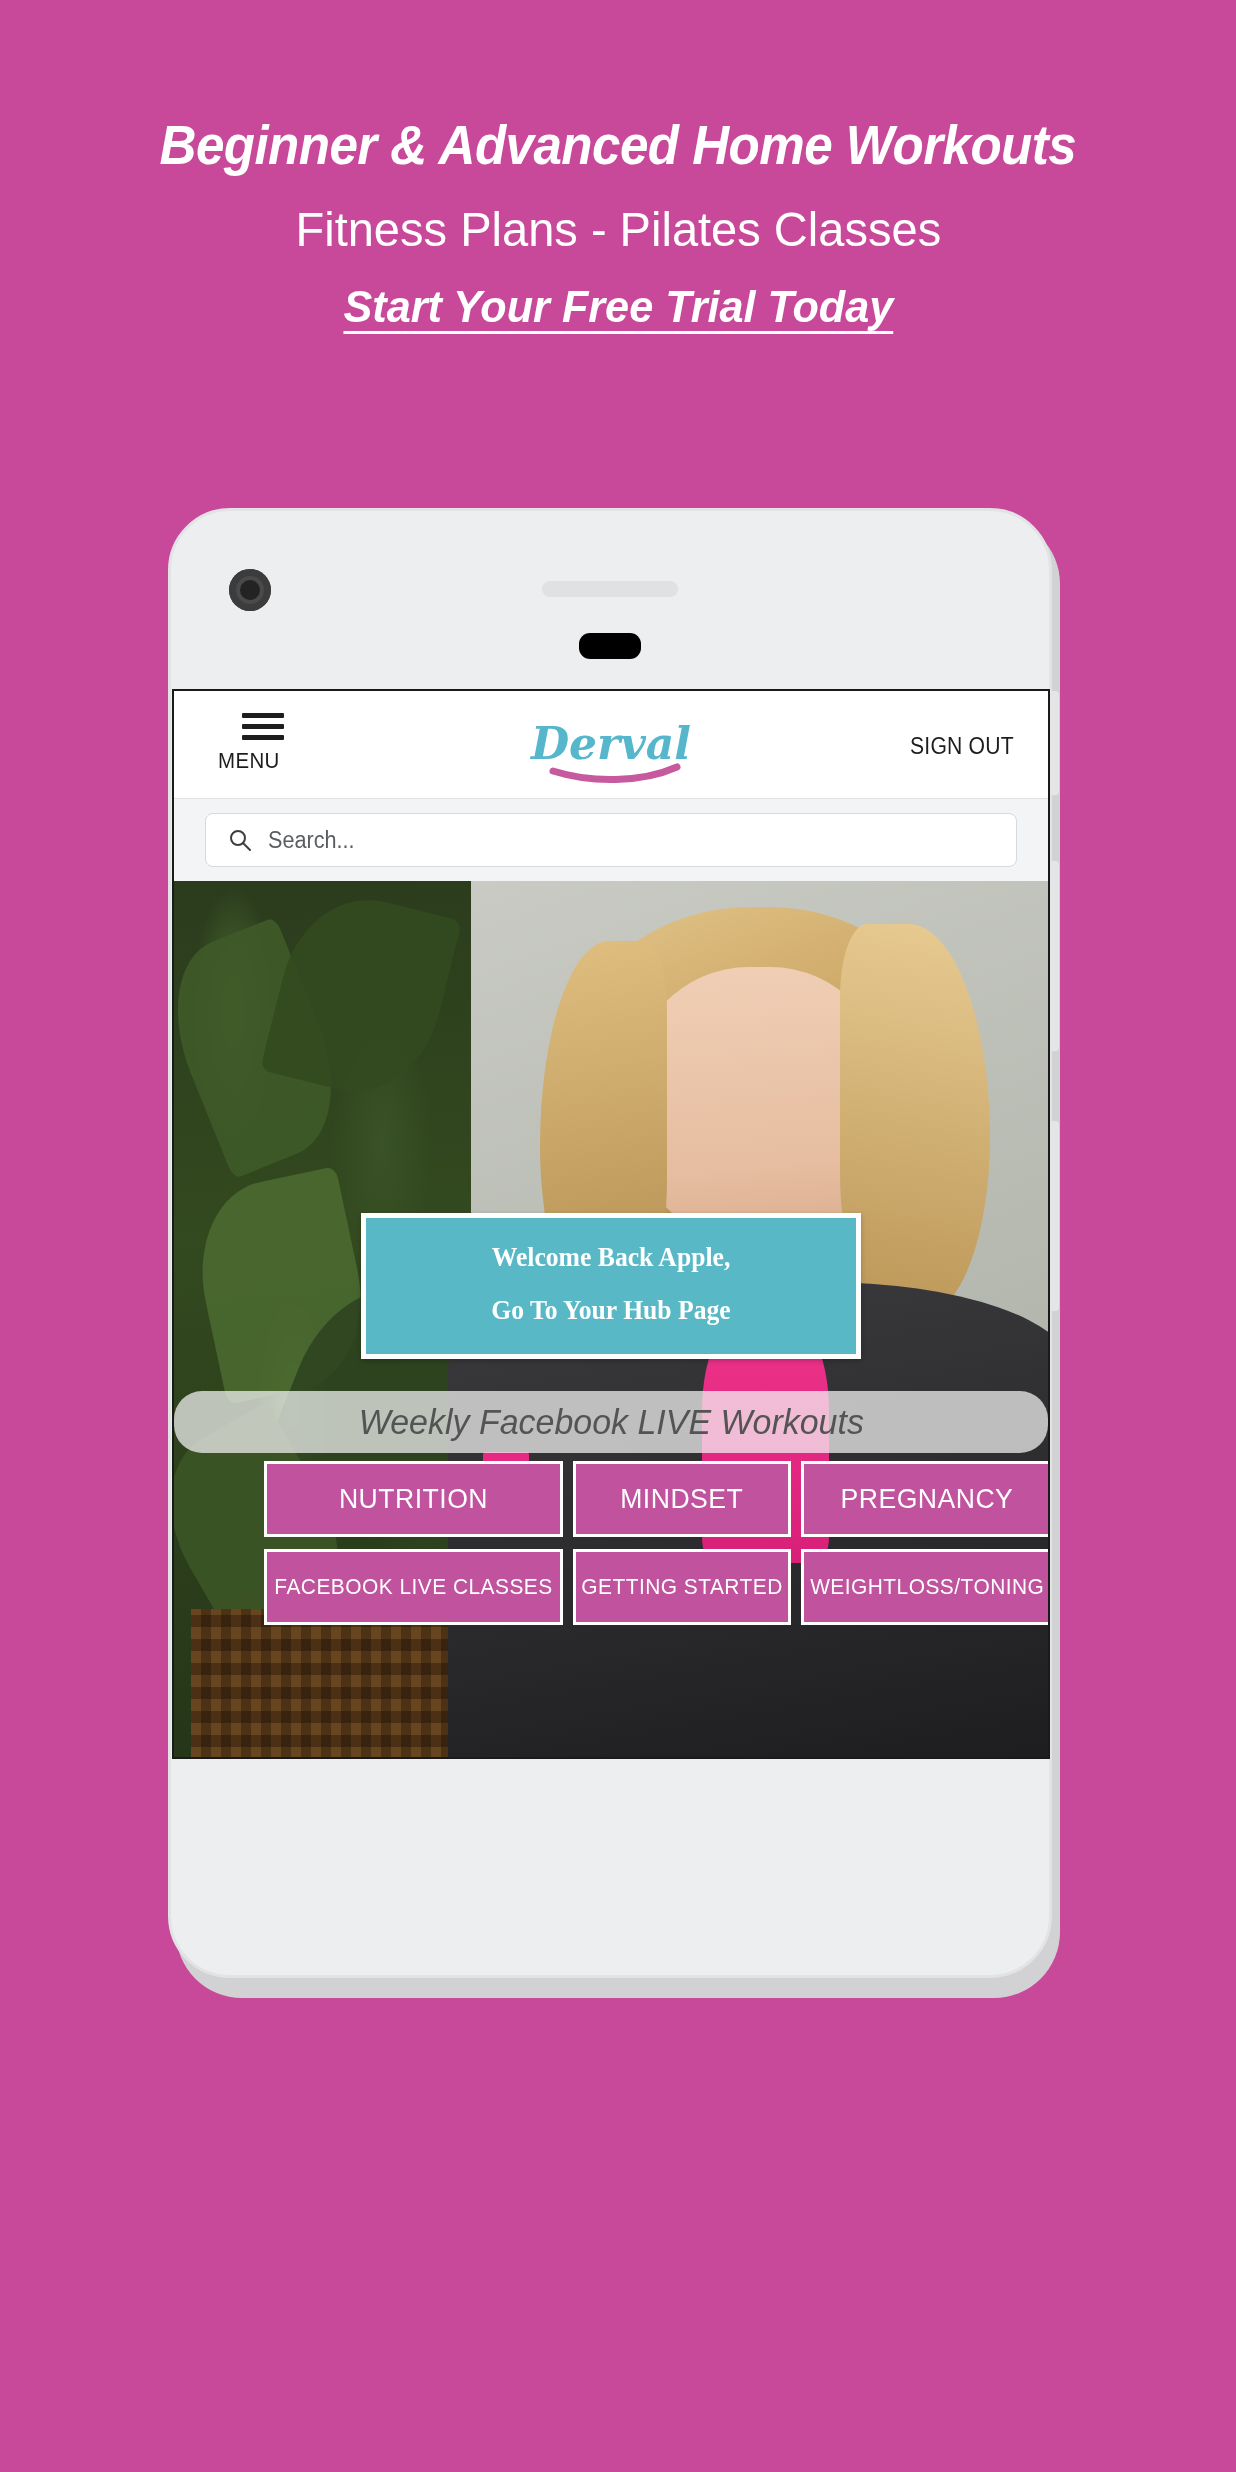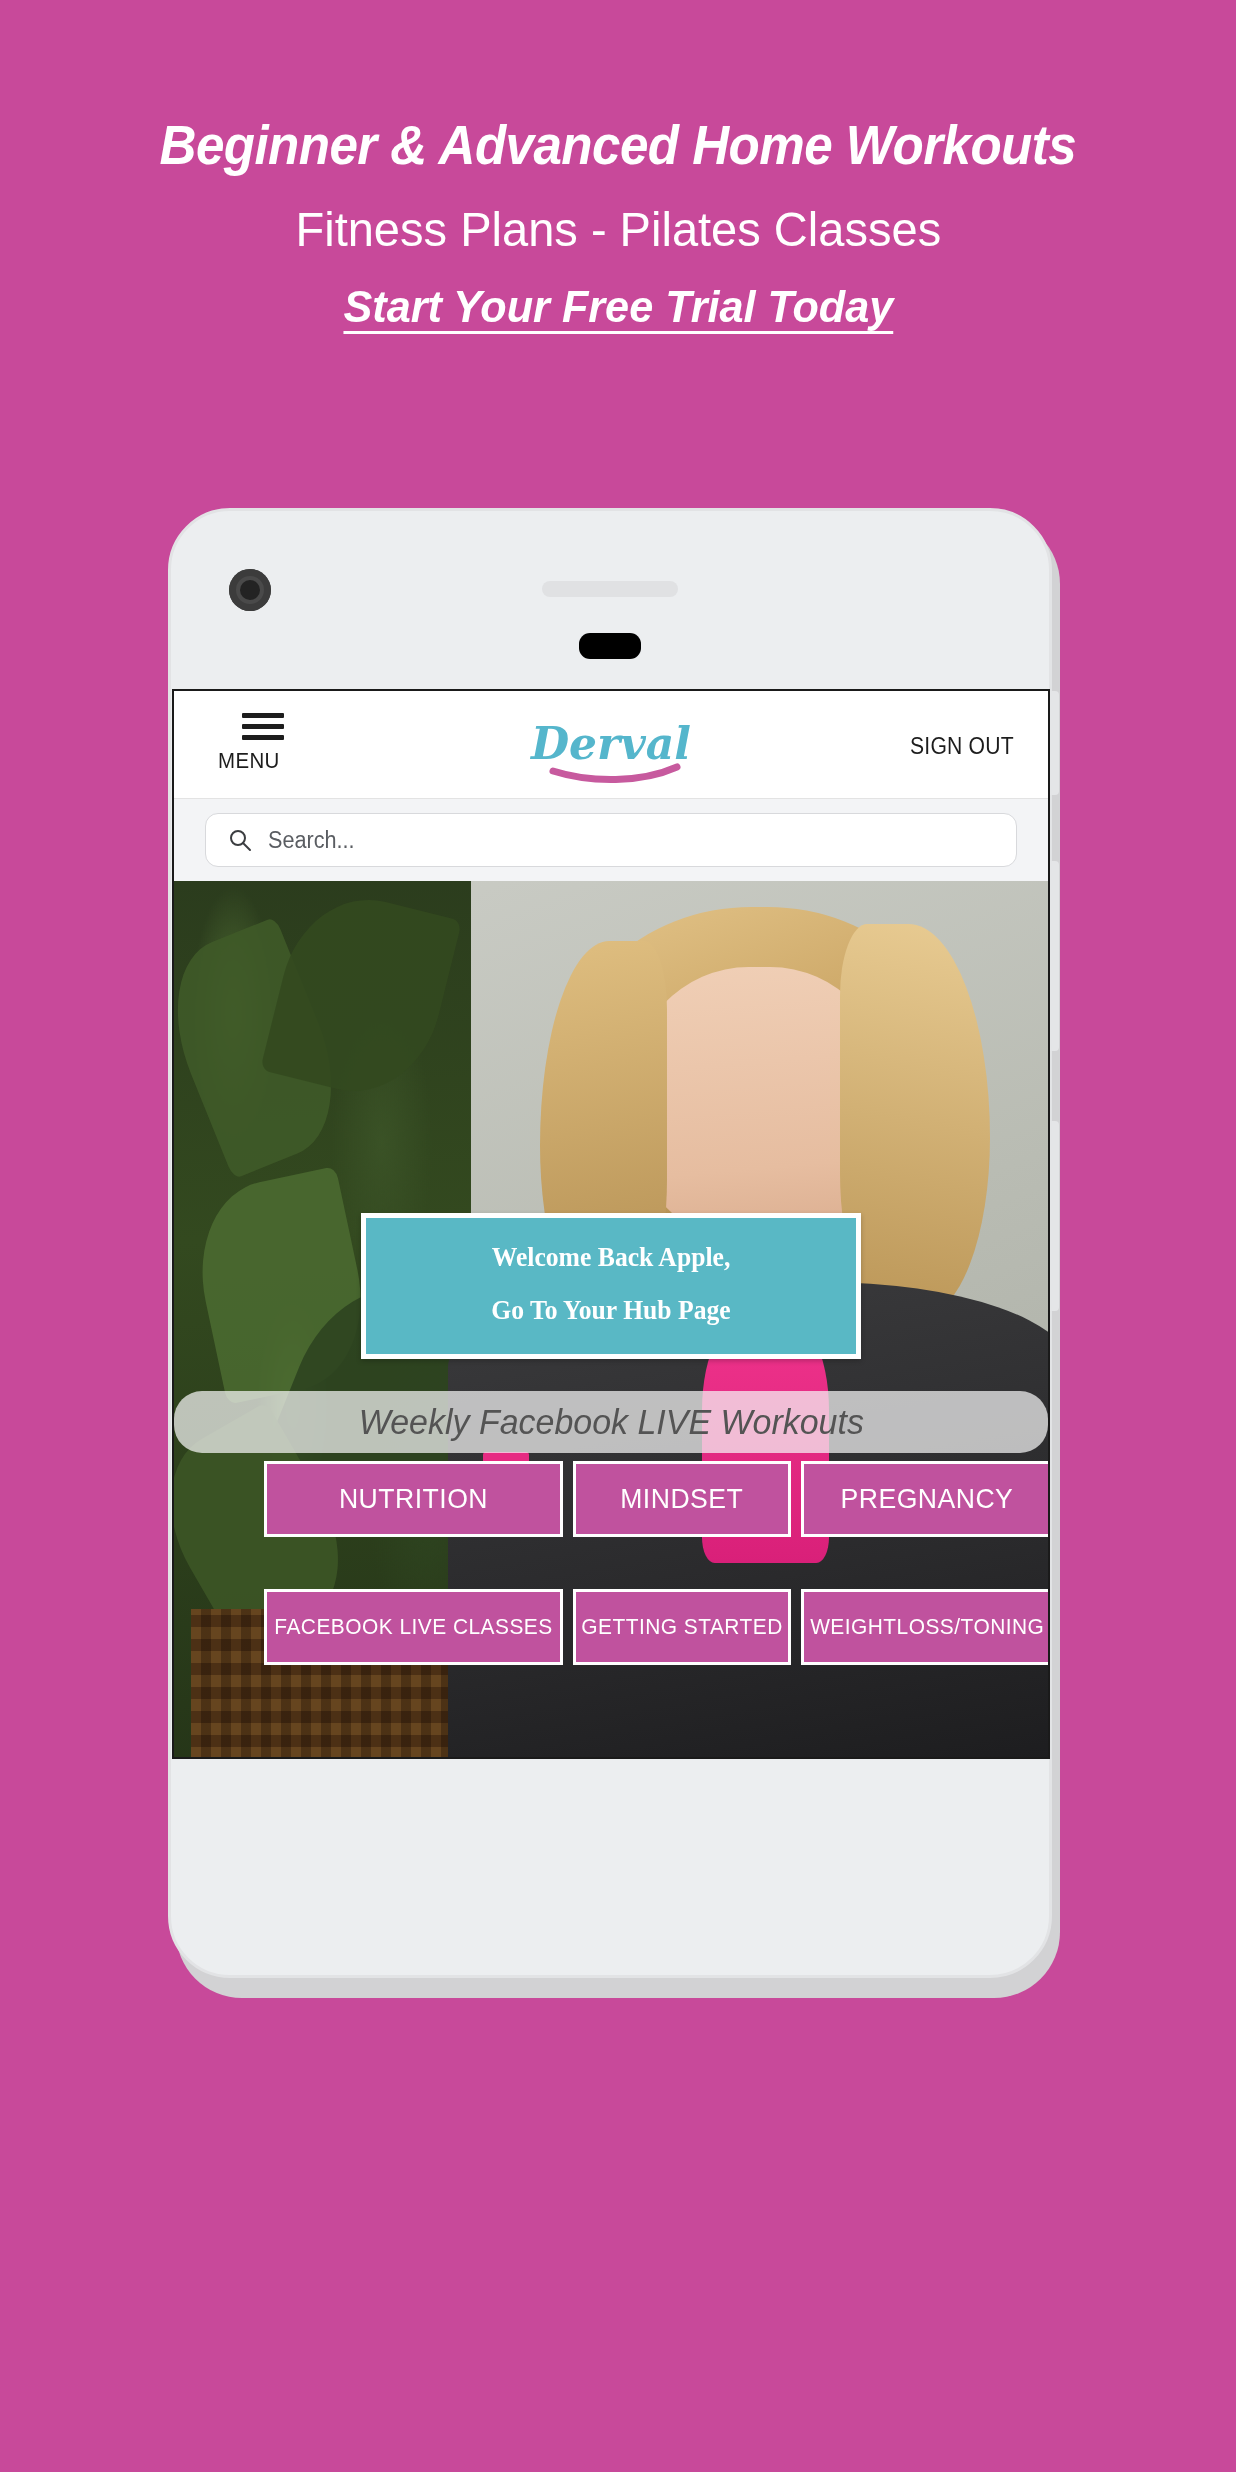--- a/index.html
+++ b/index.html
@@ -112,21 +112,21 @@
     white-space:nowrap;
   }
 
   
   .searchrow{
     height:82px; background:#f3f4f6;
     display:flex; align-items:center; justify-content:center;
   }
   .searchbox{
     width:812px; height:54px; background:#ffffff;
-    border:1px solid #d8d9dc; border-radius:13px;
+    border:1px solid #d8d9dc; border-radius:8px;
     display:flex; align-items:center; padding-left:22px;
   }
   .search-icon{ width:24px; height:24px; flex:0 0 auto; }
   .search-ph{
     font-size:23px; color:#5a5d62; margin-left:16px;
     transform:scaleX(0.94); transform-origin:left;
   }
 
   
   .hero{
@@ -242,21 +242,21 @@
     padding:0 90px;
     display:grid; grid-template-columns:1fr 1fr 1fr 1fr;
     column-gap:10px; row-gap:12px;
   }
   .navbtn{
     height:76px; background:#c0529e; border:3px solid #ffffff;
     display:flex; align-items:center; justify-content:center;
     color:#ffffff; font-size:28px; font-weight:400;
     letter-spacing:0.5px; white-space:nowrap;
   }
-  .navbtn.small{ font-size:22px;margin-top:40px; }
+  .navbtn.small{ font-size:22px; }
   .navbtn span{ transform:scaleX(0.95); transform-origin:center; display:block; }
 </style>
 </head>
 <body>
 
 <div class="promo">
   <div class="promo-line1">Beginner &amp; Advanced Home Workouts</div>
   <div class="promo-line2">Fitness Plans - Pilates Classes</div>
   <div class="promo-line3">Start Your Free Trial Today</div>
 </div>

